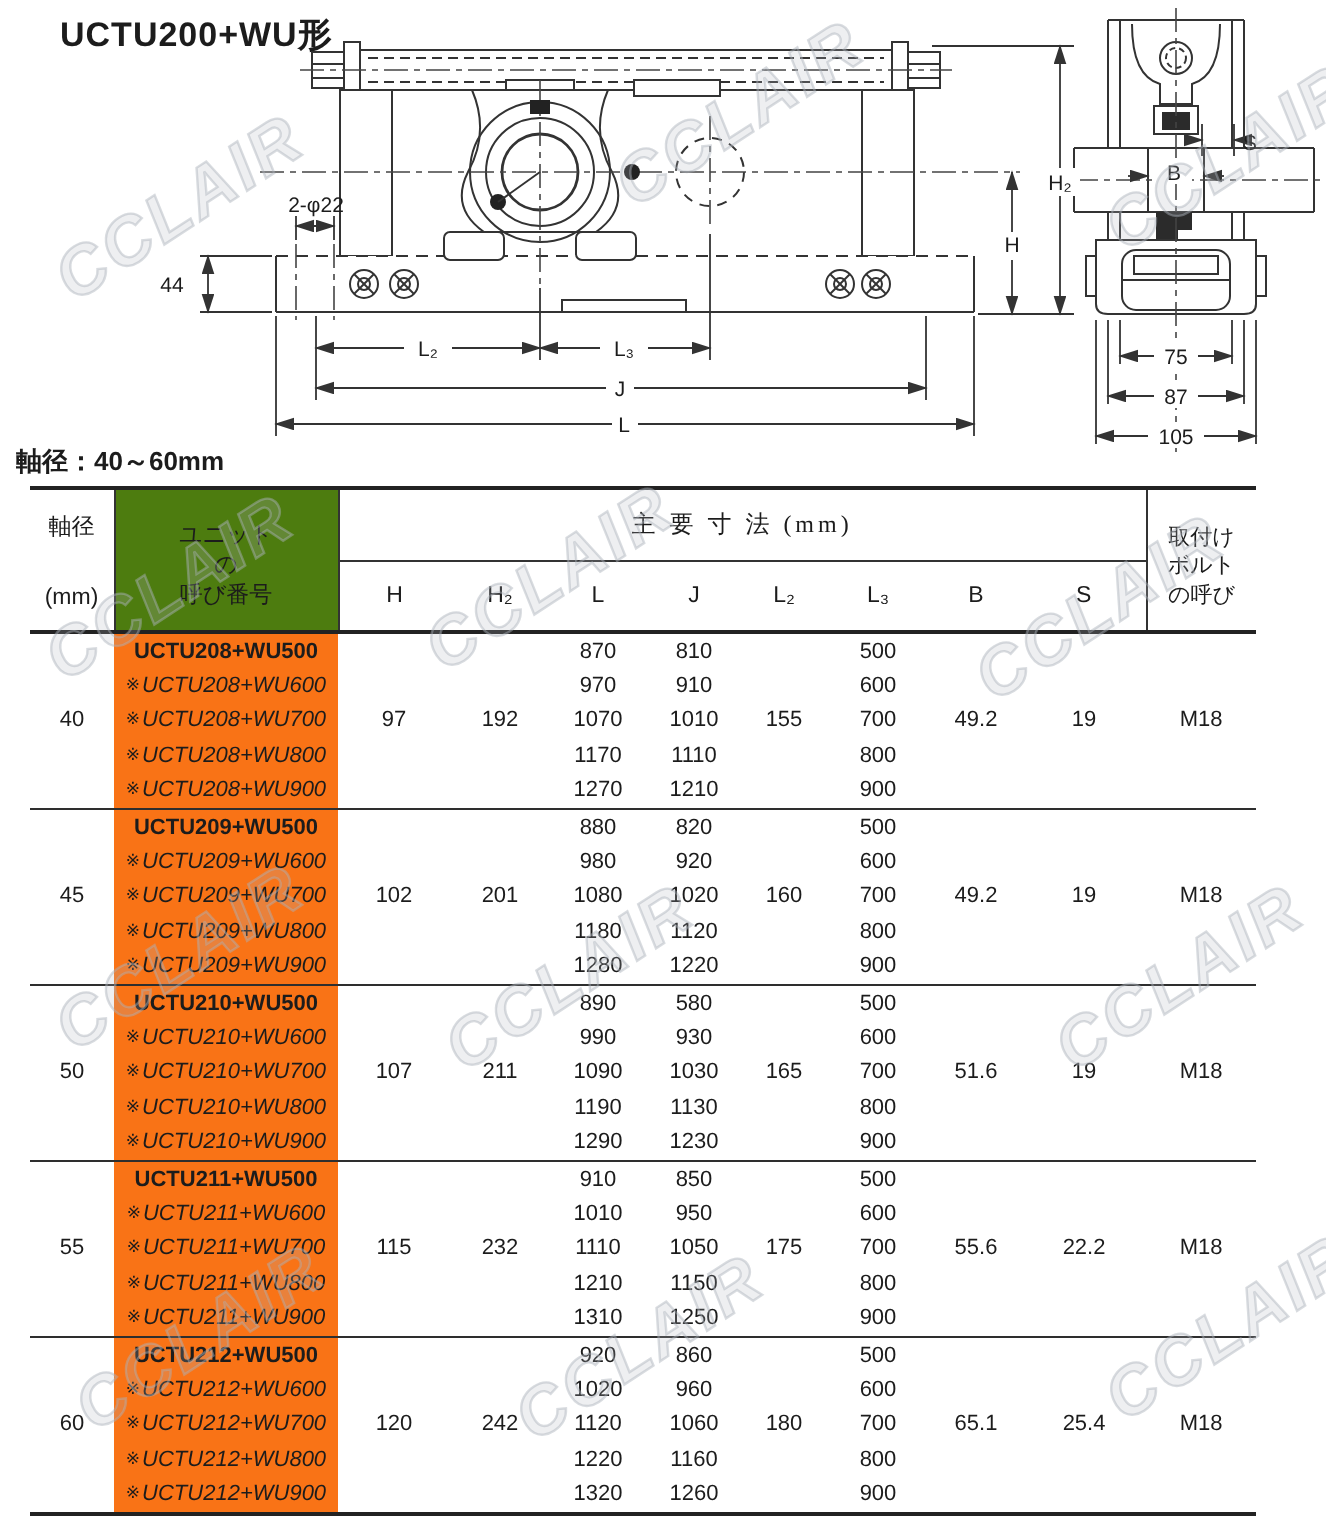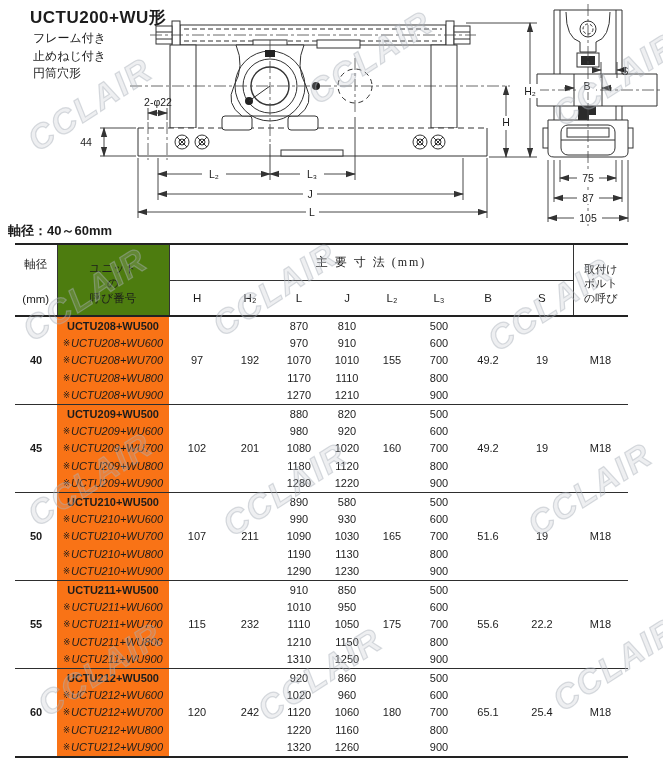--- a/index.html
+++ b/index.html
@@ -29,21 +29,21 @@
   .th-shaft div{line-height:15px;}
   .th-shaft .t1{margin-top:4px;} .th-shaft .t2{margin-top:20px;}
   .th-unit{border-right:1px solid #333;background:#4d7c0f;font-size:11.5px;}
   .th-unit div{line-height:15px;}
   .th-unit .t1{margin-top:7px;}
   .th-bolt{border-left:1px solid #333;font-size:11px;}
   .th-bolt div{line-height:14.5px;}
   .th-bolt .t1{margin-top:7px;}
   tbody.group{border-top:1.6px solid #2e2e2e;}
   tbody.group td.c{text-align:center;}
-  tbody.group td.shaft{font-weight:bold;}
+  tbody.group td.shaft{font-weight:normal;}
   tbody.group td.unit{background:#f97316;text-align:center;font-size:11px;white-space:nowrap;}
   .nm-b{font-weight:bold;}
   .nm-i{font-style:italic;}
   .mark{font-size:8.5px;font-style:normal;vertical-align:1px;margin-right:1px;}
 </style>
 </head>
 <body>
 
 <div id="page">
 
@@ -54,25 +54,20 @@
   <div class="wm" style="left:205px;top:270px">CCLAIR</div>
   <div class="wm" style="left:480px;top:285px">CCLAIR</div>
   <div class="wm" style="left:20px;top:460px">CCLAIR</div>
   <div class="wm" style="left:215px;top:470px">CCLAIR</div>
   <div class="wm" style="left:520px;top:470px">CCLAIR</div>
   <div class="wm" style="left:30px;top:650px">CCLAIR</div>
   <div class="wm" style="left:250px;top:655px">CCLAIR</div>
   <div class="wm" style="left:545px;top:645px">CCLAIR</div>
 
   <div id="title">UCTU200+WU形</div>
-  <div id="subtitle">
-    <div>フレーム付き</div>
-    <div>止めねじ付き</div>
-    <div>円筒穴形</div>
-  </div>
 
   <svg id="drawing" width="663" height="238" viewBox="0 0 663 238">
     <defs>
       <marker id="ar" markerWidth="11" markerHeight="8" refX="10" refY="3.5" orient="auto-start-reverse">
         <path d="M0,0 L11,3.5 L0,7 Z" fill="#333"></path>
       </marker>
     </defs>
 
     <g stroke="#333" stroke-width="1" fill="none">
 

